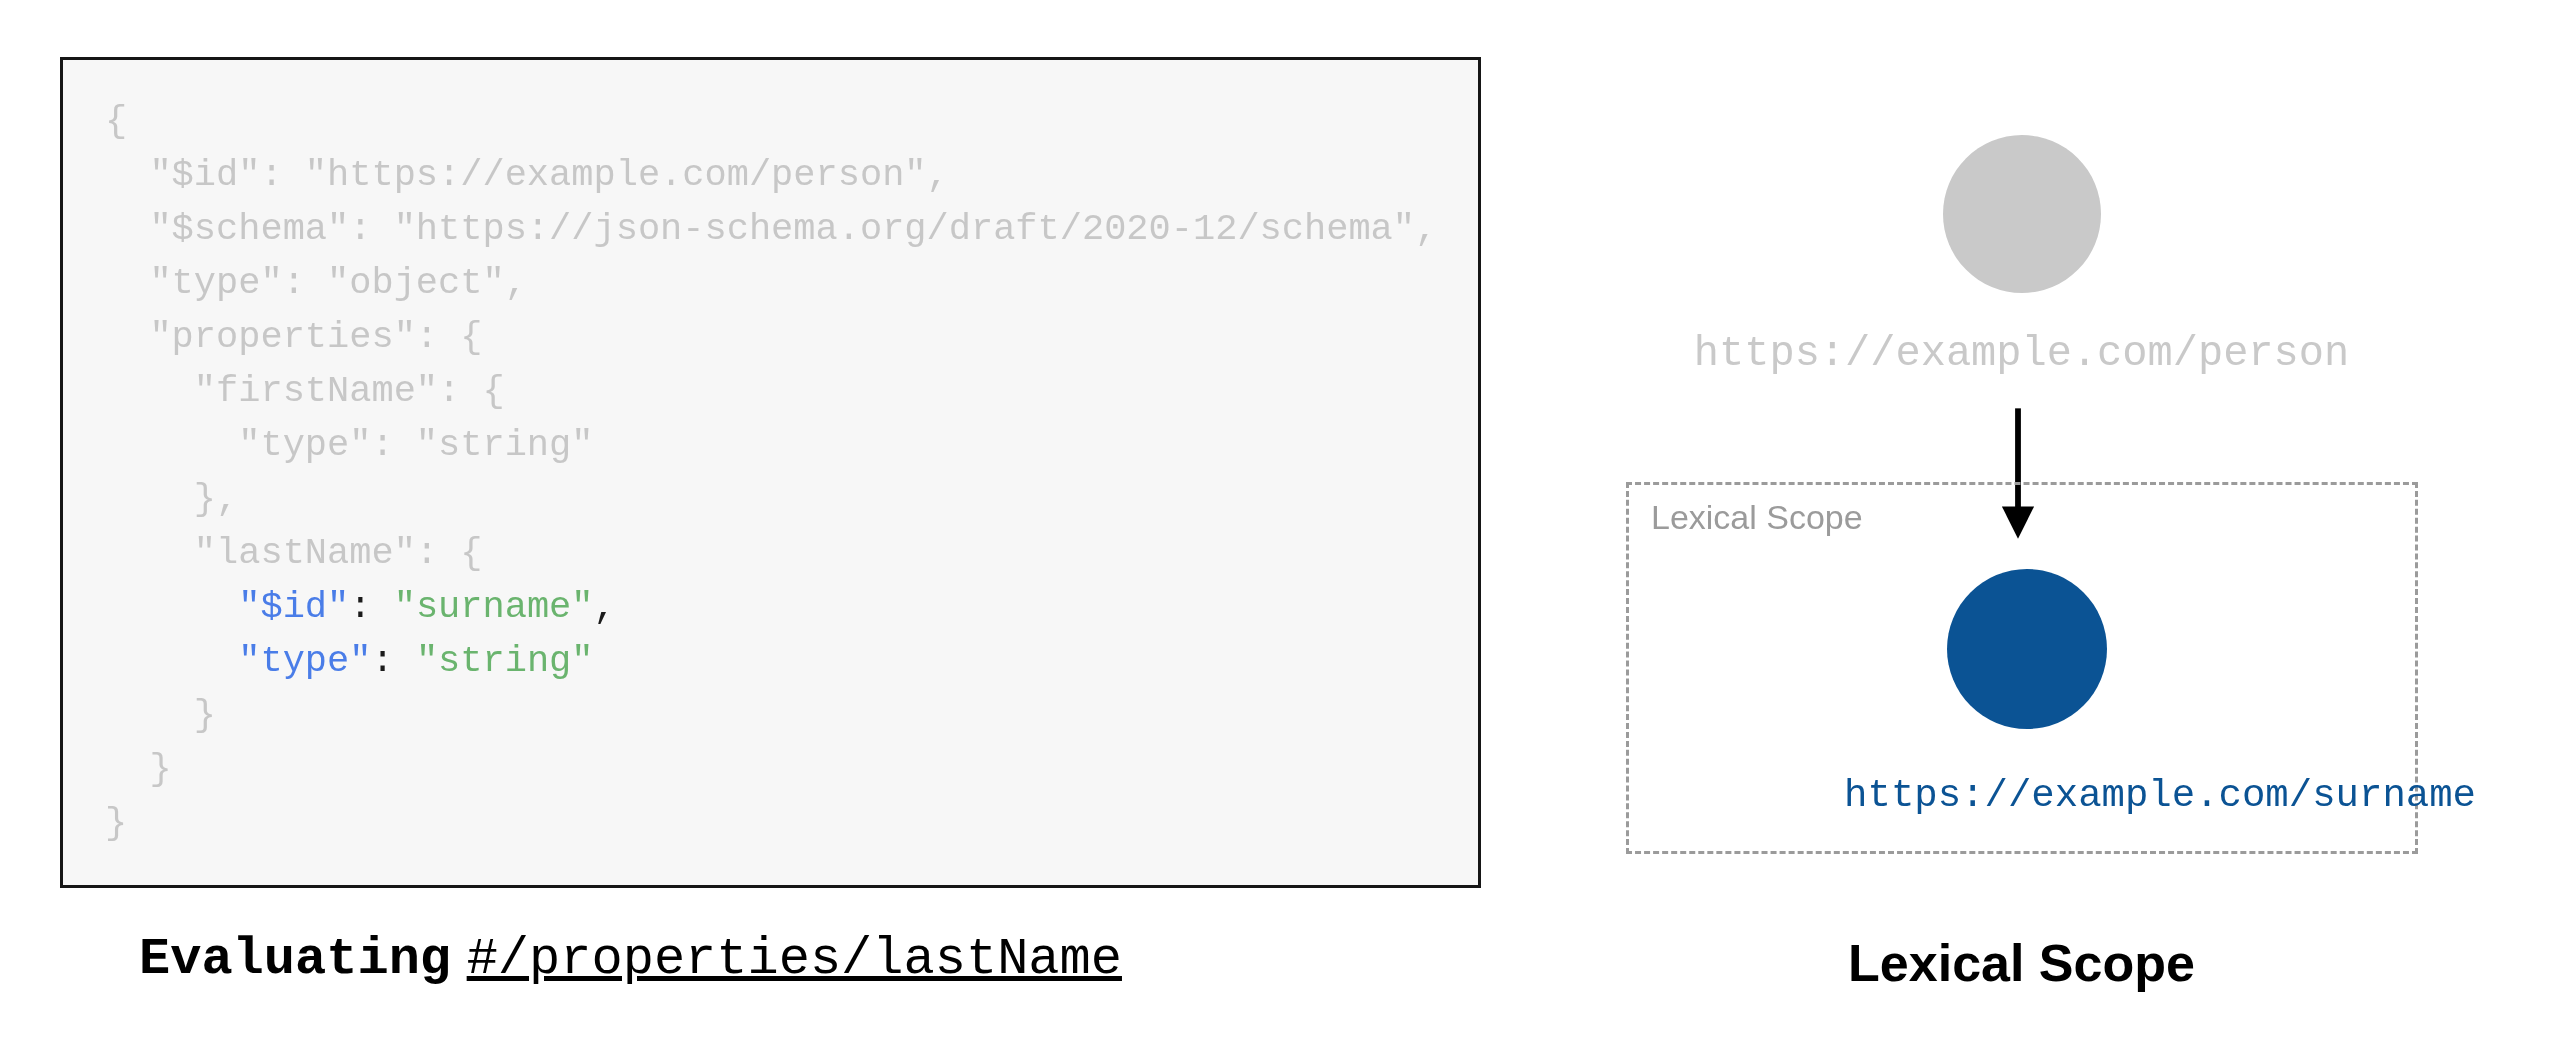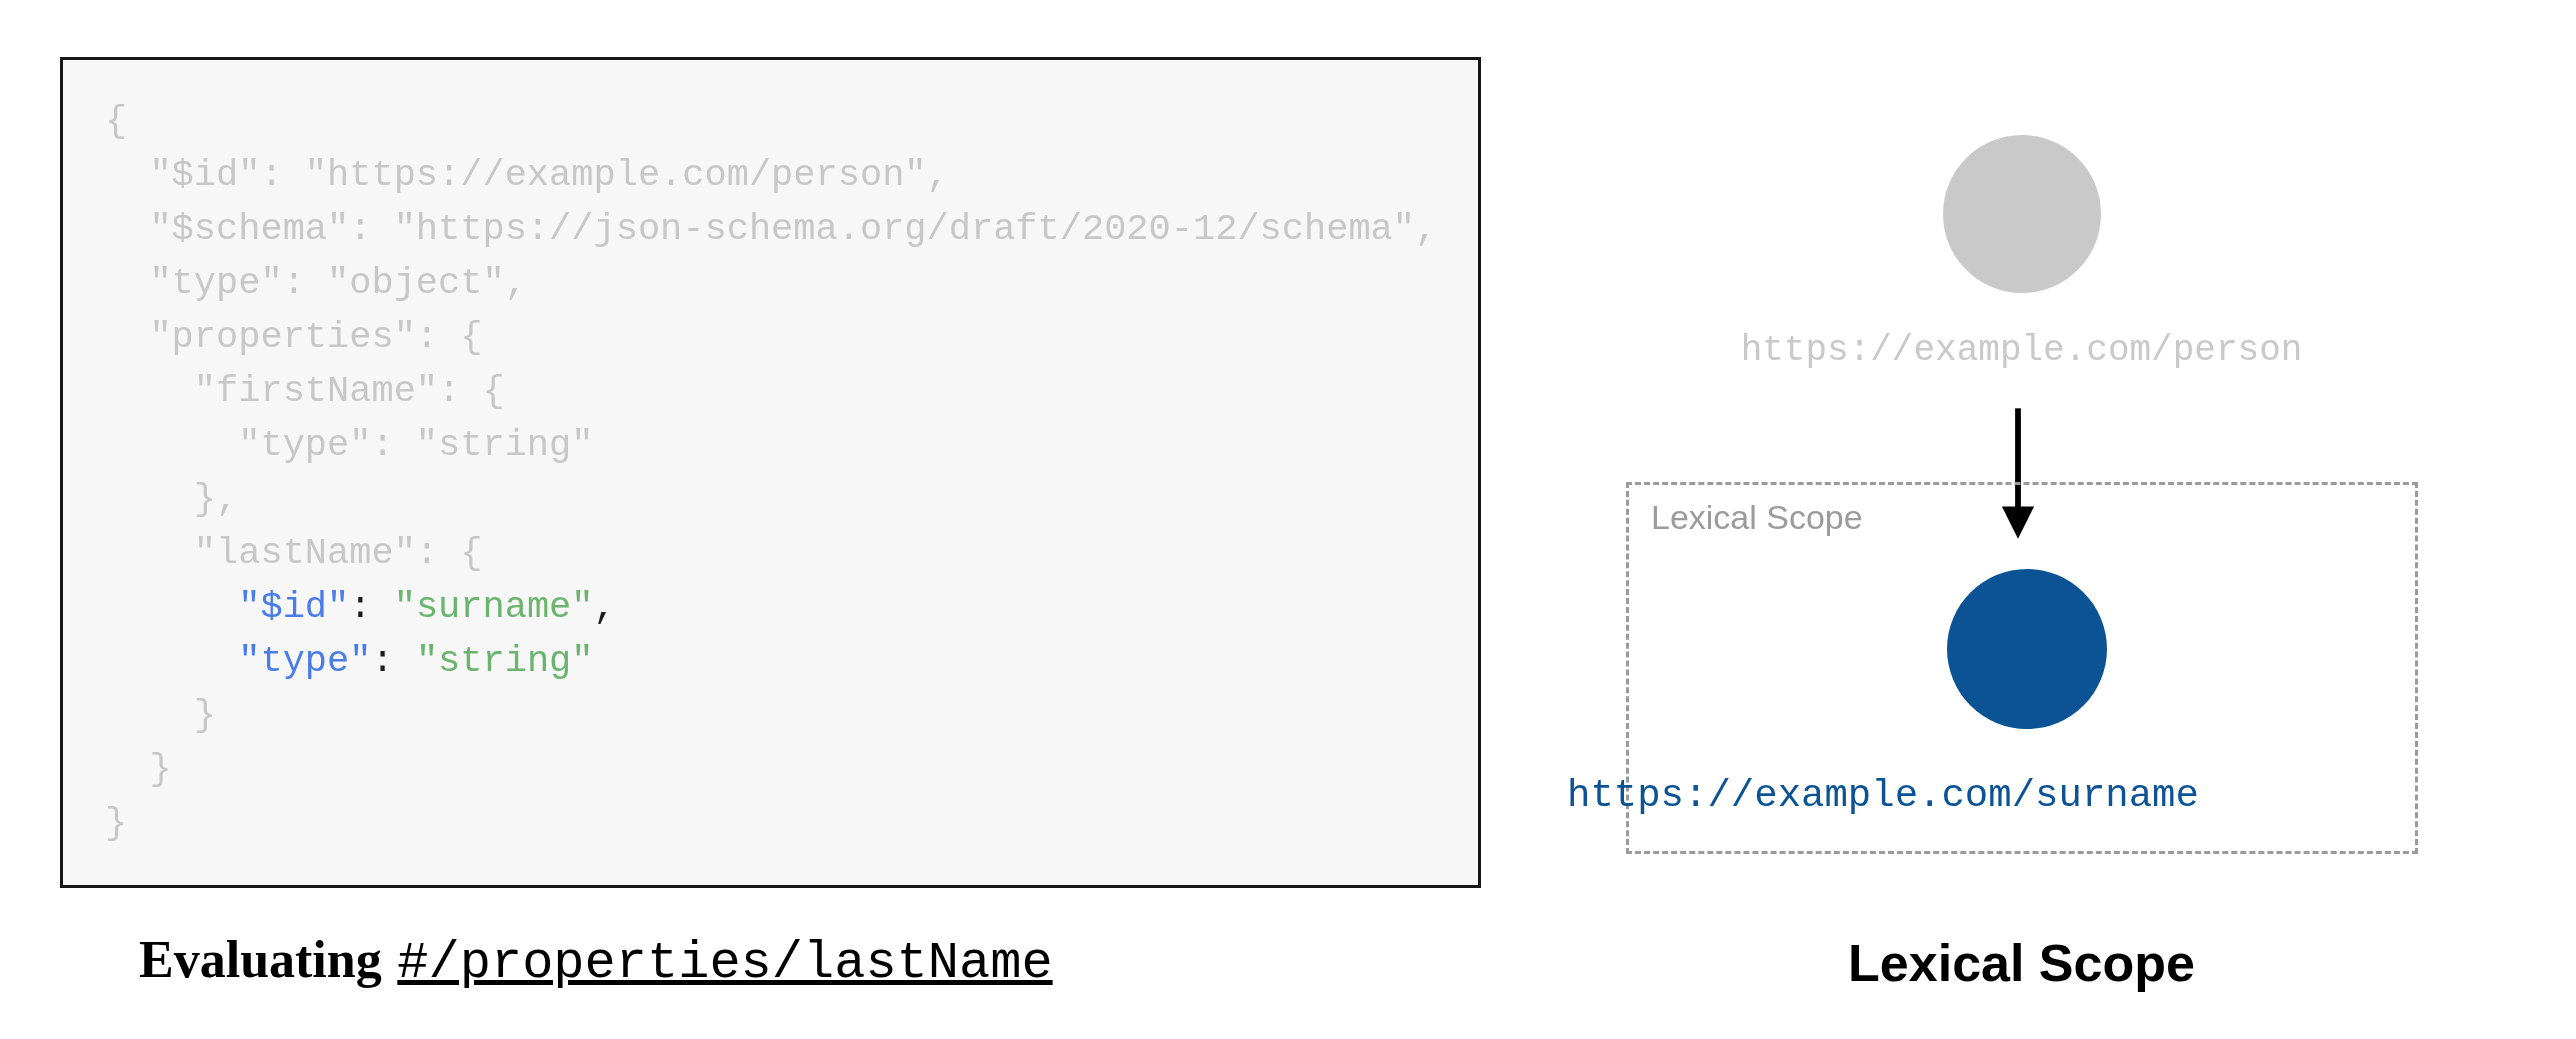--- a/index.html
+++ b/index.html
@@ -32,21 +32,21 @@
   .tok-key   { color: var(--key-blue, #4a7de8); }
   .tok-str   { color: var(--string-green, #6ab46e); }
   .tok-punct { color: var(--punct-black, #1b1b1b); }
 
   .caption-left {
     position: absolute;
     left: 139px; top: 930px;
     white-space: nowrap;
   }
   .caption-left .cap-bold {
-    font-family: Liberation Serif, serif;
+    font-family: Liberation Mono, monospace;
     font-weight: bold;
     font-size: 52px;
     color: #000000;
   }
   .caption-left .cap-mono {
     font-family: "Liberation Mono", monospace;
     font-size: 52px;
     color: #000000;
     margin-left: 15.6px;
     text-decoration: underline;
@@ -59,21 +59,21 @@
     width: 158px; height: 158px;
     border-radius: 50%;
     background: var(--muted-gray, #c9c9c9);
   }
   .person-label {
     position: absolute;
     left: 1567px; top: 330px;
     width: 909px;
     text-align: center;
     font-family: "Liberation Mono", monospace;
-    font-size: 36px;
+    font-size: 42px;
     color: var(--muted-gray, #c9c9c9);
   }
   .arrow-down {
     position: absolute;
     left: 1998px; top: 408px;
     width: 40px; height: 131px;
   }
   .scope-box {
     position: absolute;
     left: 1626px; top: 482px;
@@ -91,21 +91,21 @@
     position: absolute;
     left: 1947px; top: 569px;
     width: 160px; height: 160px;
     border-radius: 50%;
     background: var(--node-blue, #0b5394);
   }
   .surname-label {
     position: absolute;
     left: 1567px; top: 774px;
     width: 909px;
-    text-align: left;
+    text-align: right;
     font-family: "Liberation Mono", monospace;
     font-size: 39px;
     color: var(--node-blue, #0b5394);
   }
   .caption-right {
     position: absolute;
     left: 1632px; top: 933px;
     width: 779px;
     text-align: center;
     font-family: "Liberation Sans", sans-serif;

